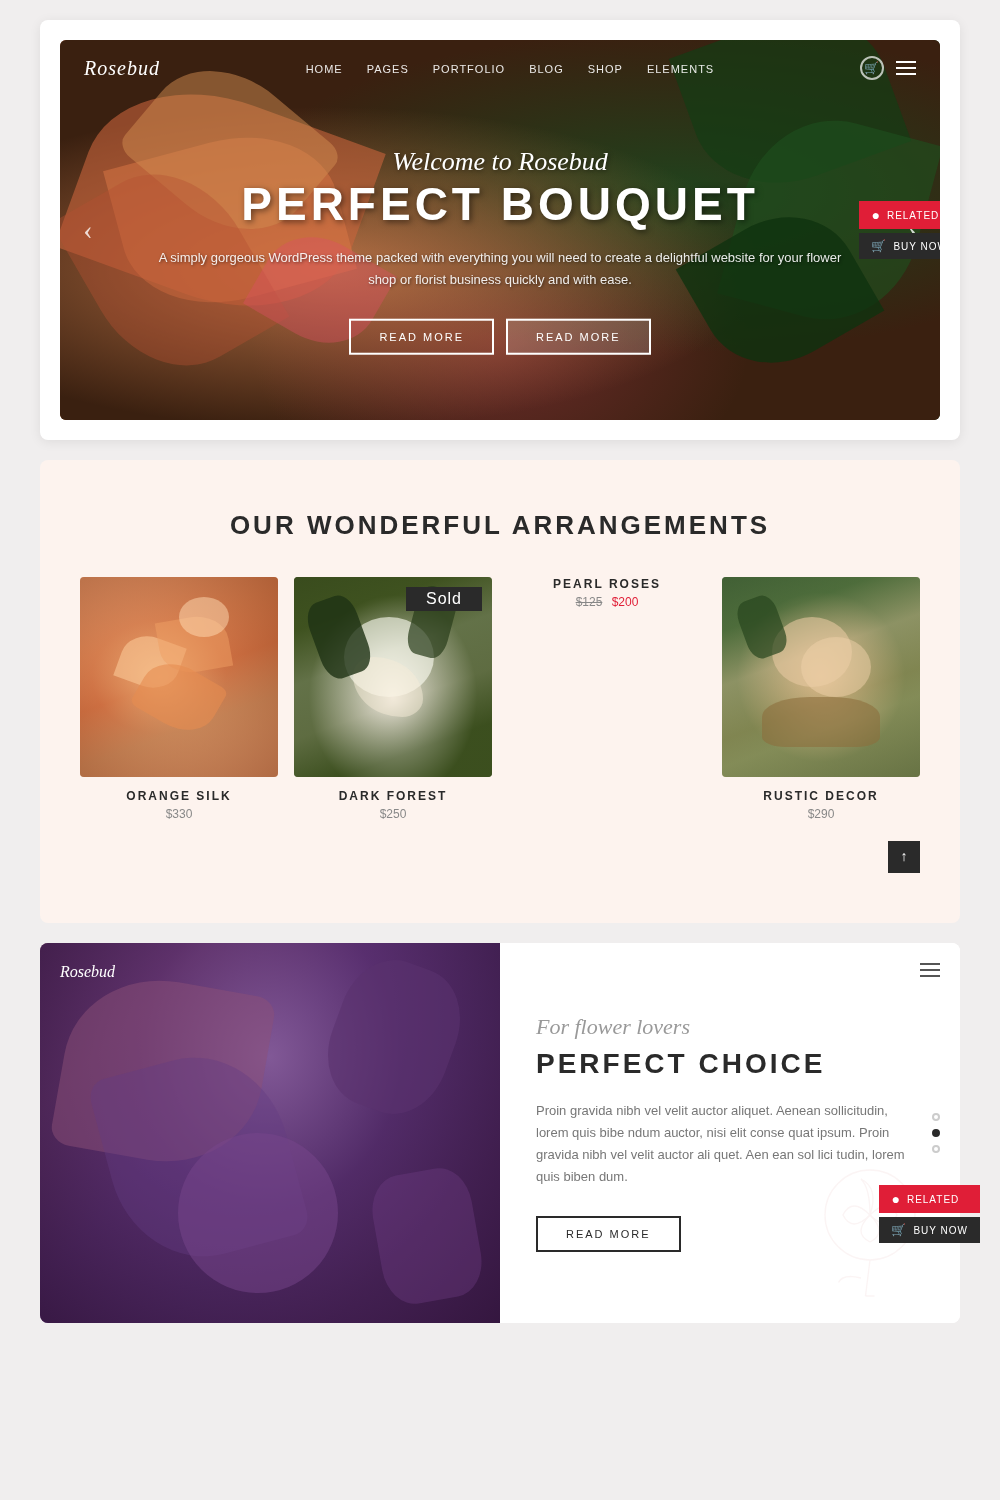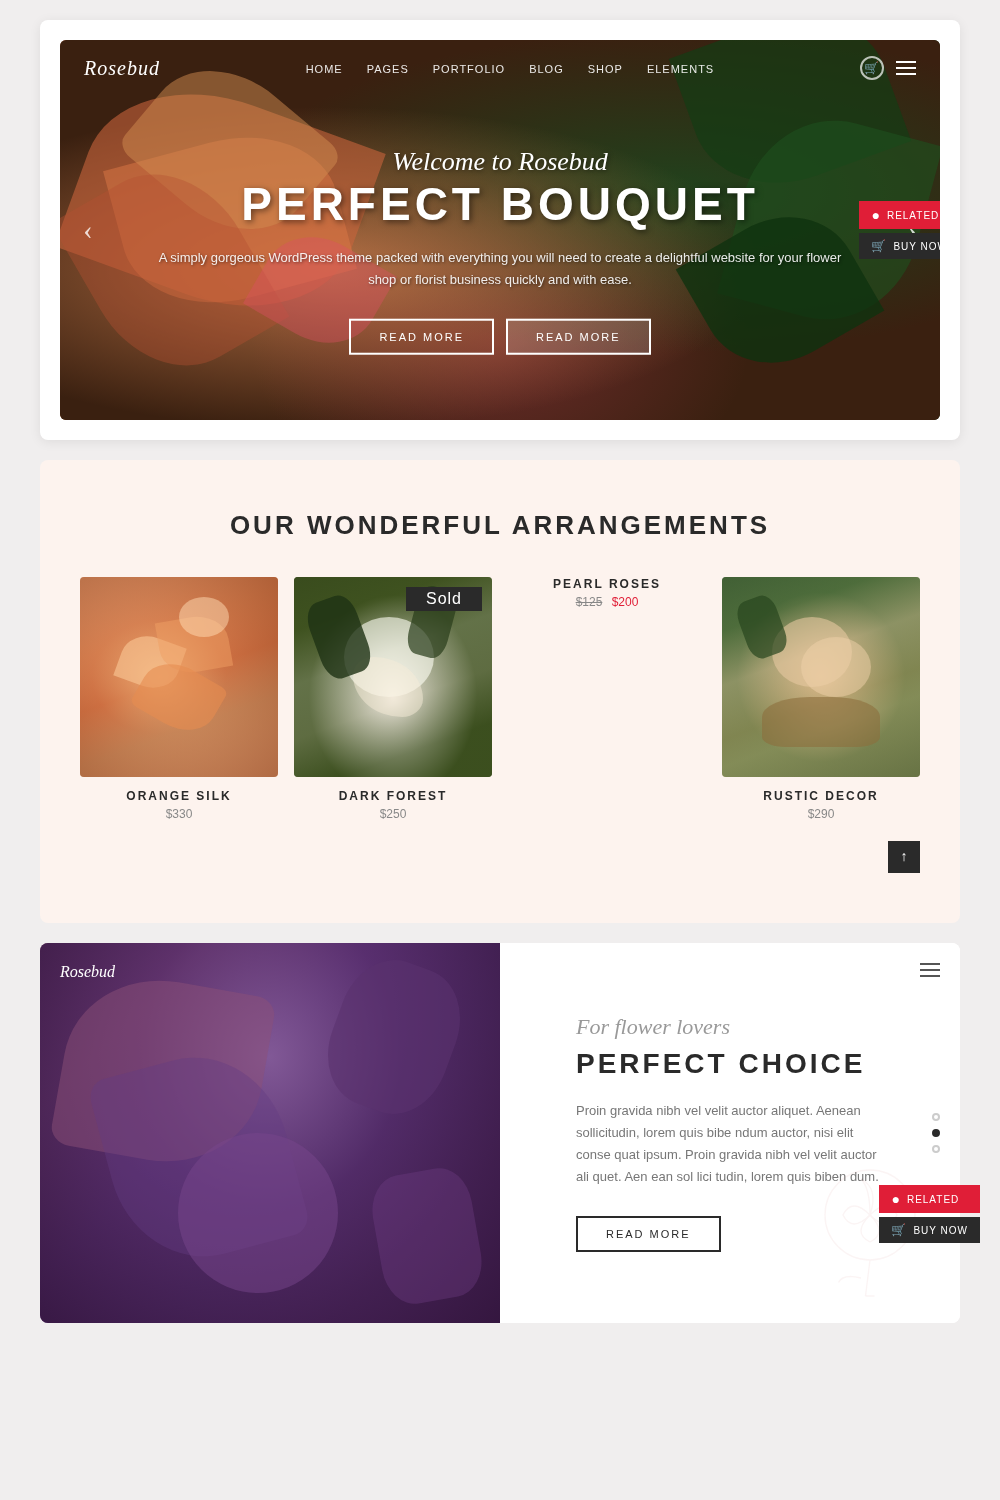--- a/index.html
+++ b/index.html
@@ -359,21 +359,21 @@
     }
     .flower-power-title {
       font-family: 'Georgia', serif;
       font-style: italic;
       font-size: 48px;
       color: #fff;
       line-height: 1.2;
       text-shadow: 2px 2px 8px rgba(0,0,0,0.4);
     }
     .flower-power-right {
-      padding: 60px 76px;
+      padding: 60px 36px;
       display: flex;
       flex-direction: column;
       justify-content: center;
       position: relative;
       background: #fff;
     }
     .flower-power-sub {
       font-family: 'Georgia', serif;
       font-style: italic;
       font-size: 22px;

